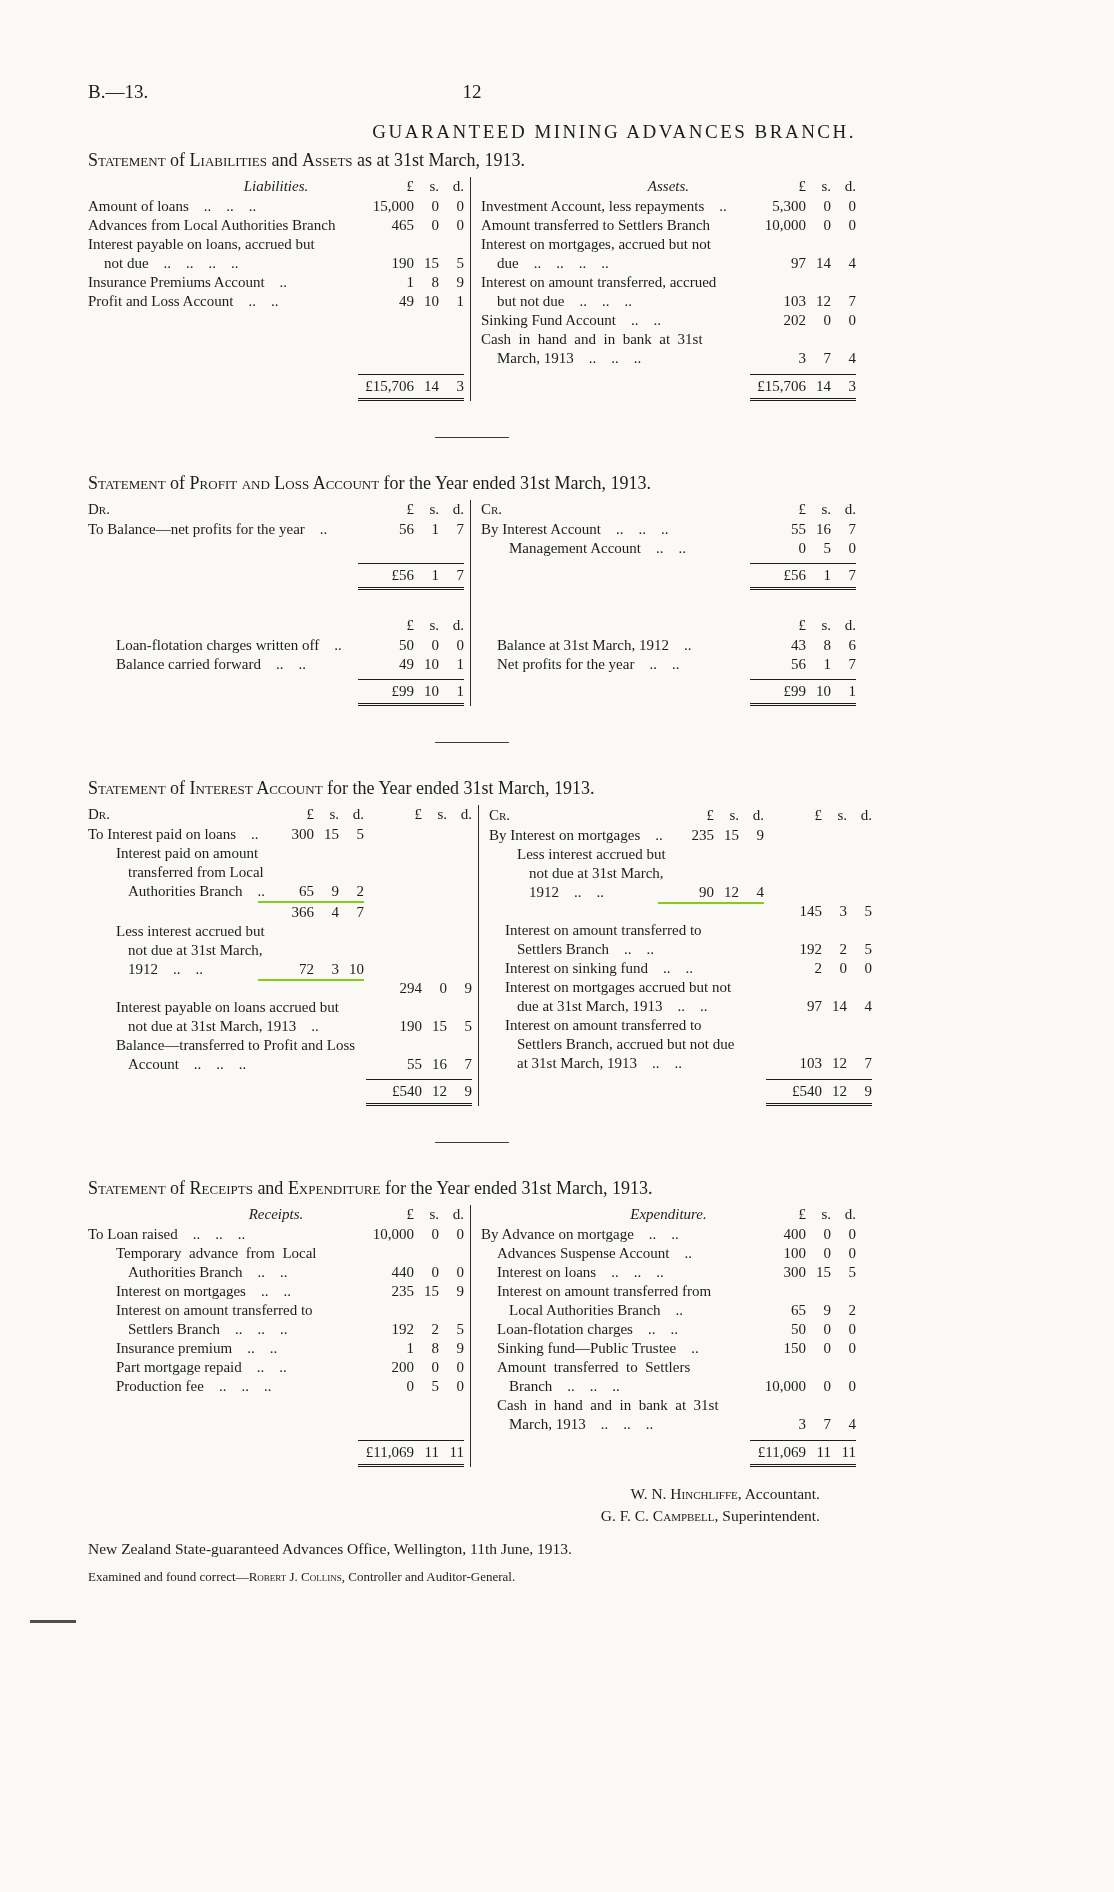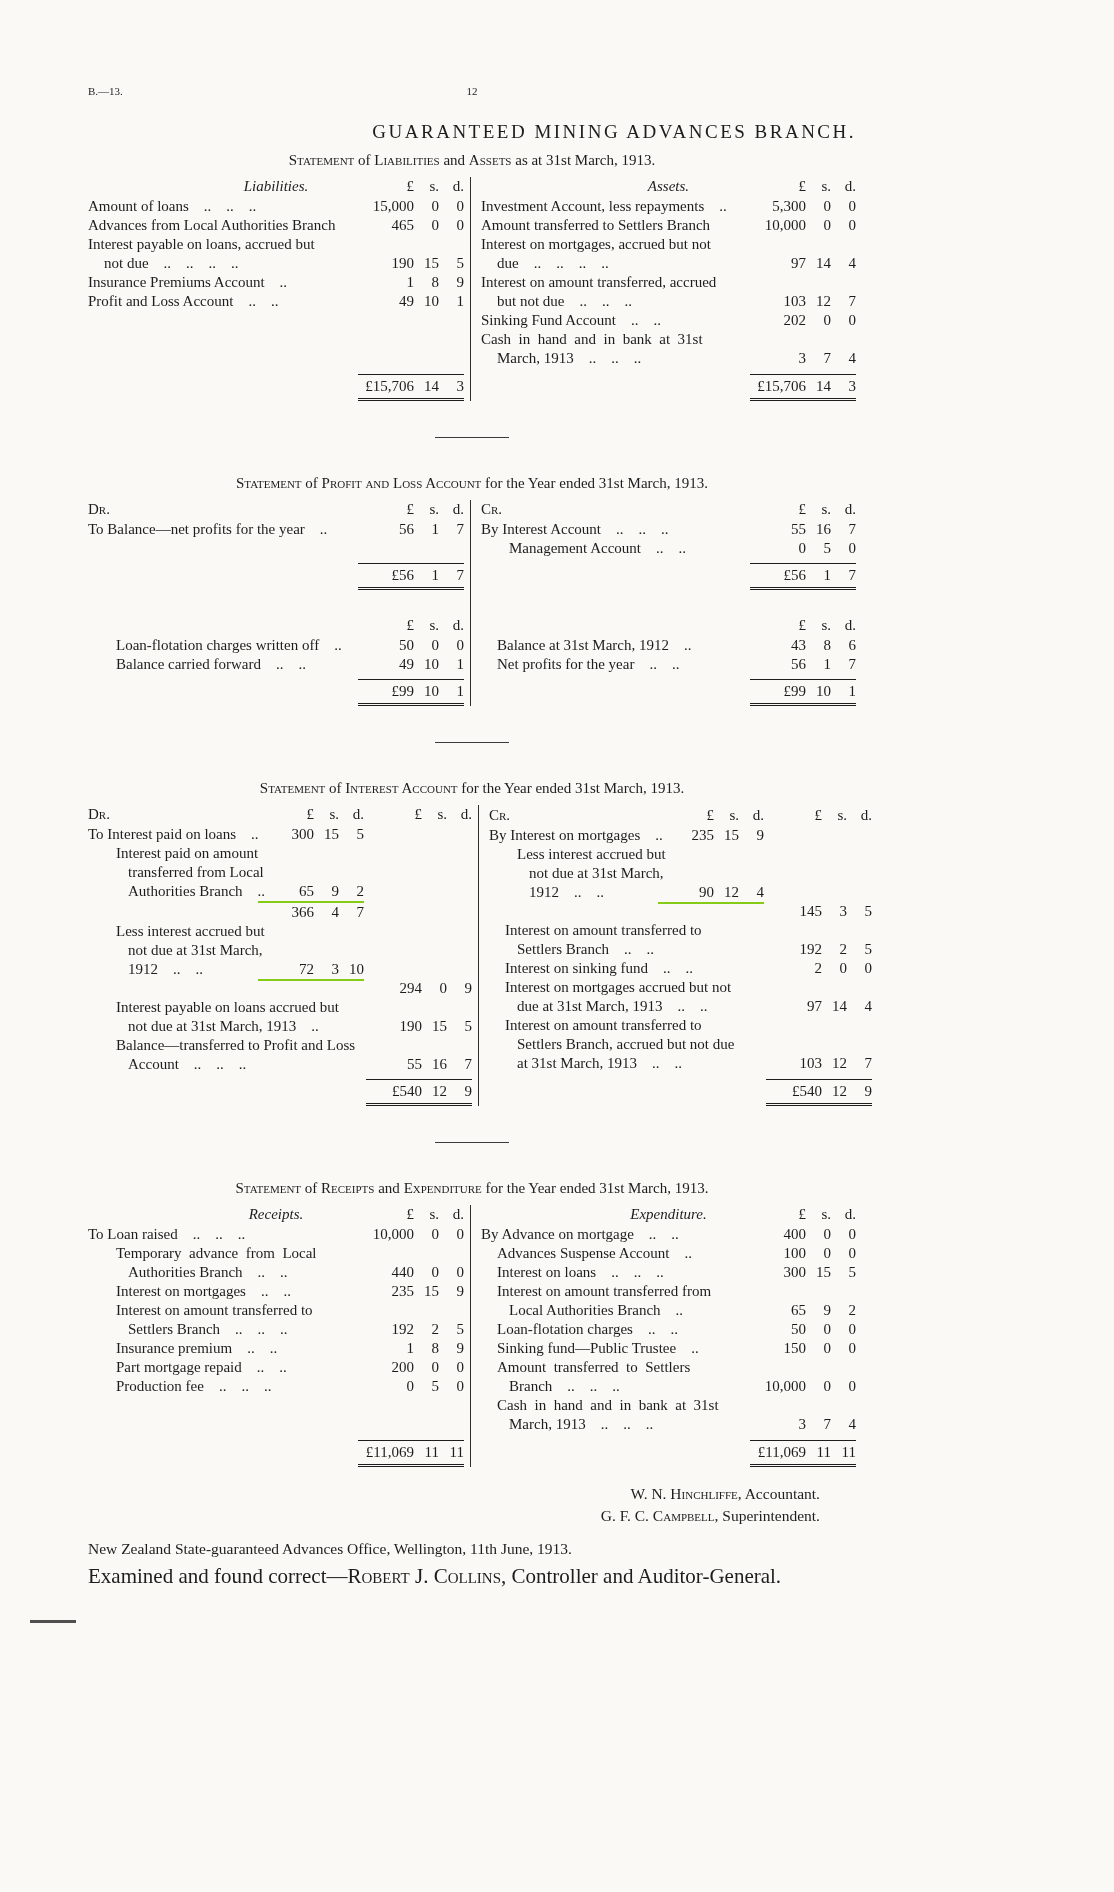--- a/index.html
+++ b/index.html
@@ -1,25 +1,25 @@
 <!DOCTYPE html>
 <html><head>
 <meta charset="utf-8">
 <style>
   html,body{margin:0;padding:0;}
   body{background:#d8d6d2;}
   .page{width:1114px;height:1892px;background:#faf9f6;color:#1d1d1d;
         font-family:"Liberation Serif","DejaVu Serif",serif;font-size:15px;line-height:19px;
         margin:0 auto;overflow:hidden;position:relative;}
   .inner{width:768px;margin-left:88px;padding-top:82px;}
-  .pagehead{position:relative;height:20px;margin-bottom:20px;font-size:11px;}
+  .pagehead{position:relative;height:20px;margin-bottom:20px;font-size:19px;}
   .docref{position:absolute;left:0;top:0;}
   .pagenum{position:absolute;left:0;right:0;top:0;text-align:center;}
   .title{text-align:right;font-size:19px;letter-spacing:2.5px;margin-bottom:10px;}
-  .sthead{text-align:center;font-size:15px;margin-bottom:7px;}
+  .sthead{text-align:left;font-size:18px;margin-bottom:7px;}
   .sc{font-variant:small-caps;}
   .ledger{display:flex;align-items:center;}
   .half{display:flex;flex-direction:column;}
   .hl{width:384px;border-right:1px solid #2e2e2e;padding-right:6px;}
   .hr{width:383px;padding-left:10px;}
   .colhead{display:flex;position:relative;margin-bottom:1px;}
   .ctitle{position:absolute;left:0;right:0;text-align:center;font-style:italic;}
   .drcr{flex:1;}
   .sp{flex:1;}
   .line{display:flex;}
@@ -36,21 +36,21 @@
   .rows.rs1{min-height:172px;}
   .rows.rs2{min-height:38px;}
   .rows.rs3{min-height:248px;}
   .rows.rs4{min-height:210px;}
   .totrow{display:flex;justify-content:flex-end;margin-top:5px;}
   .tot{border-top:1px solid #1d1d1d;border-bottom:3px double #1d1d1d;padding:2px 0;}
   .secgap{height:26px;}
   .sep{width:74px;border-top:1px solid #3a3a3a;margin:36px auto;}
   .sig{text-align:right;padding-right:36px;margin-top:16px;font-size:15.5px;line-height:22px;}
   .officeline{margin-top:12px;font-size:15.5px;}
-  .examined{margin-top:9px;font-size:21px;}
+  .examined{margin-top:9px;font-size:13px;}
   .artifact{width:46px;height:3px;background:#4f4f4f;margin:34px 0 0 -58px;}
 </style>
 </head>
 <body>
 
 <div class="page">
 <div class="inner">
 
   <div class="pagehead">
     <span class="docref">B.—13.</span>

